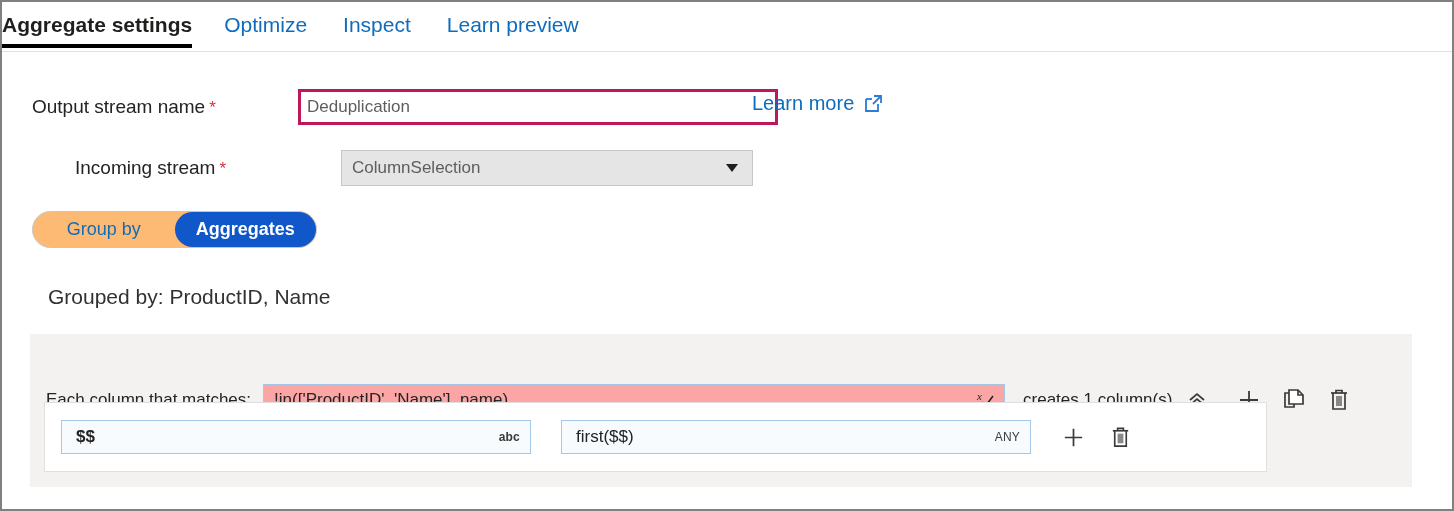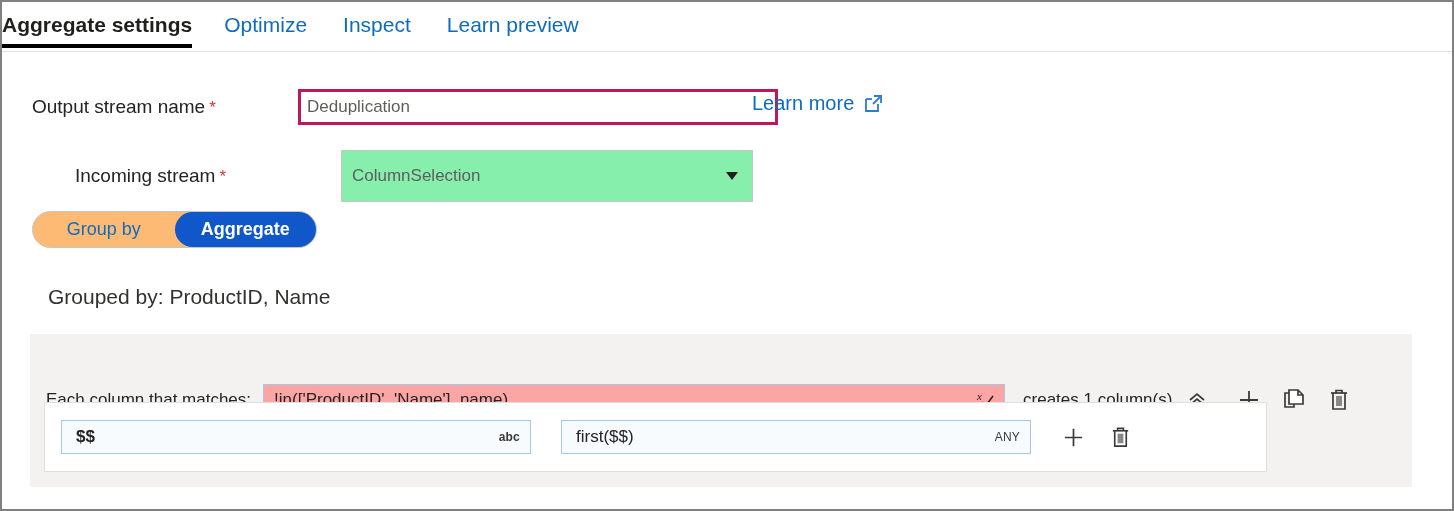--- a/index.html
+++ b/index.html
@@ -91,24 +91,24 @@
     color: #605e5c;
     padding: 0 6px;
     display: flex;
     align-items: center;
     font-family: "Liberation Sans", sans-serif;
   }
 
   .select-box {
     position: relative;
     width: 412px;
-    height: 52px;
+    height: 36px;
     box-sizing: border-box;
     border: 1px solid #c8c6c4;
-    background: #86efac;
+    background: #e5e5e5;
     font-size: 17px;
     color: #605e5c;
     padding: 0 10px;
     display: flex;
     align-items: center;
   }
   .caret {
     position: absolute;
     right: 14px;
     top: 50%;
@@ -349,21 +349,21 @@
         <path d="M18 3 L10 11" fill="none" stroke="#2b7cd3" stroke-width="1.8"></path>
       </svg>
     </span>
   </div>
 
   <div class="pill-toggle">
     <div class="pill-opt">
       <span>Group by</span>
     </div>
     <div class="pill-opt selected">
-      <span>Aggregate</span>
+      <span>Aggregates</span>
     </div>
   </div>
 
   <div class="grouped-by">Grouped by: ProductID, Name</div>
 
   <div class="agg-block">
 
     <div class="matcher-row">
       <span class="matcher-label">Each column that matches:</span>
 

